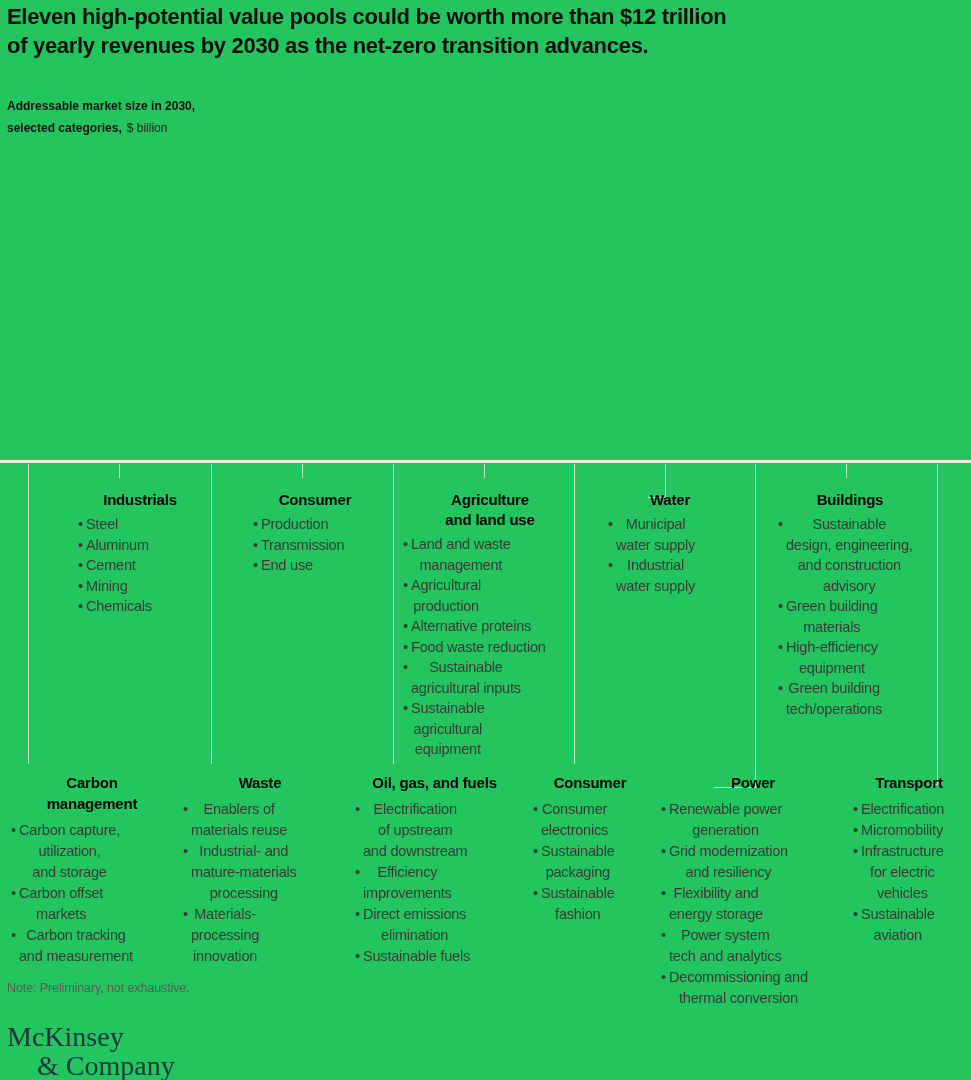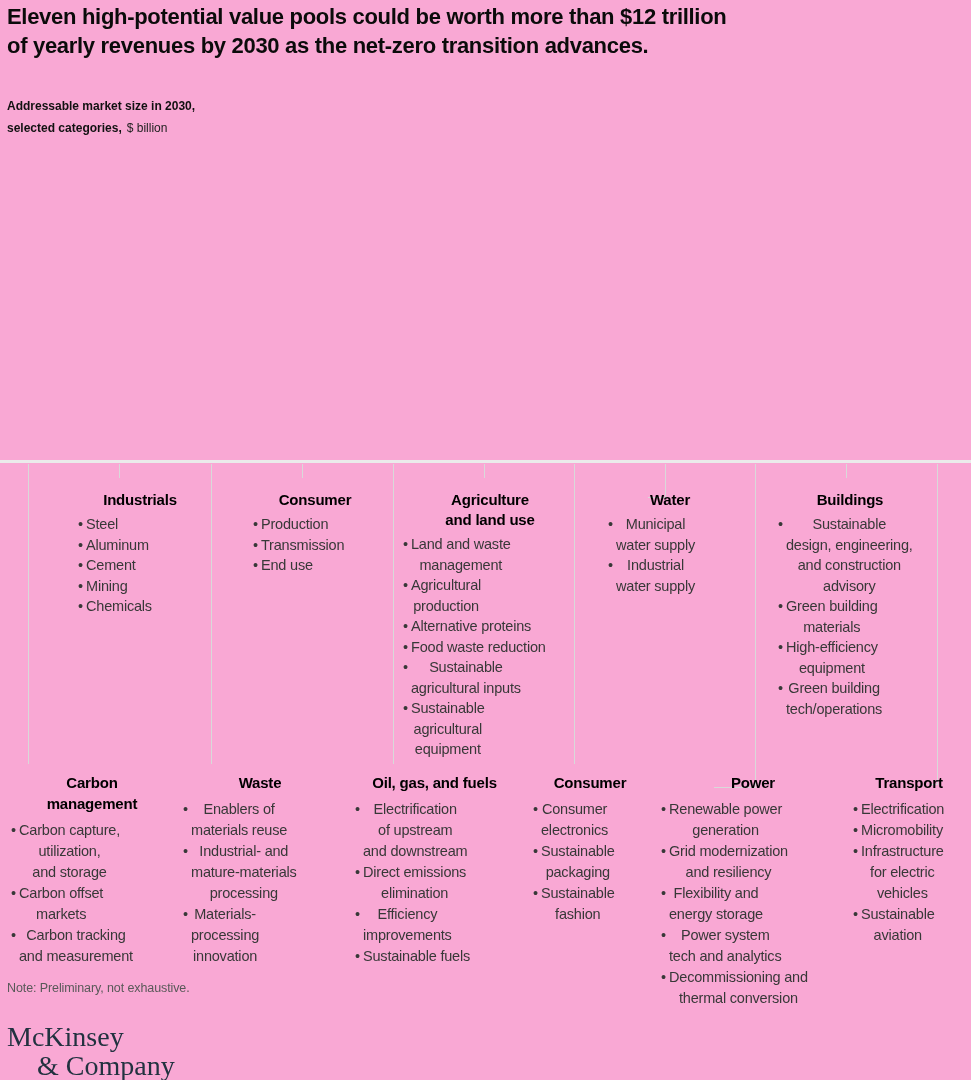--- a/index.html
+++ b/index.html
@@ -1,18 +1,18 @@
 <!DOCTYPE html>
 <html><head>
 <meta charset="utf-8">
 <style>
   * { margin:0; padding:0; box-sizing:border-box; }
   html,body { background:#fff; }
   .page {
-    position:relative; width:971px; height:1080px; background:#f9a8d4;
+    position:relative; width:971px; height:1080px; background:#22c55e;
     font-family:"Liberation Sans", sans-serif; color:#333; overflow:hidden;
   }
   
   .title {
     position:absolute; left:7px; top:2px; width:900px;
     font-size:22px; font-weight:bold; line-height:29px; letter-spacing:-0.3px; color:#0b0b0b;
   }
   
   .subtitle { position:absolute; left:7px; top:95px; font-size:12px; line-height:22px; color:#111; }
   .subtitle .b { font-weight:bold; }
@@ -235,27 +235,27 @@
   <div class="group row-bottom" style="left:352px; top:772px; width:165px;">
     <h3>Oil, gas, and fuels</h3>
     <div class="item">
         <span class="marker"></span>
         <span class="t">Electrification
 of upstream
 and downstream</span>
       </div>
     <div class="item">
         <span class="marker"></span>
+        <span class="t">Efficiency
+improvements</span>
+      </div>
+    <div class="item">
+        <span class="marker"></span>
         <span class="t">Direct emissions
 elimination</span>
-      </div>
-    <div class="item">
-        <span class="marker"></span>
-        <span class="t">Efficiency
-improvements</span>
       </div>
     <div class="item">
         <span class="marker"></span>
         <span class="t">Sustainable fuels</span>
       </div>
   </div>
 
   <div class="group row-bottom" style="left:530px; top:772px; width:120px;">
     <h3>Consumer</h3>
     <div class="item">

